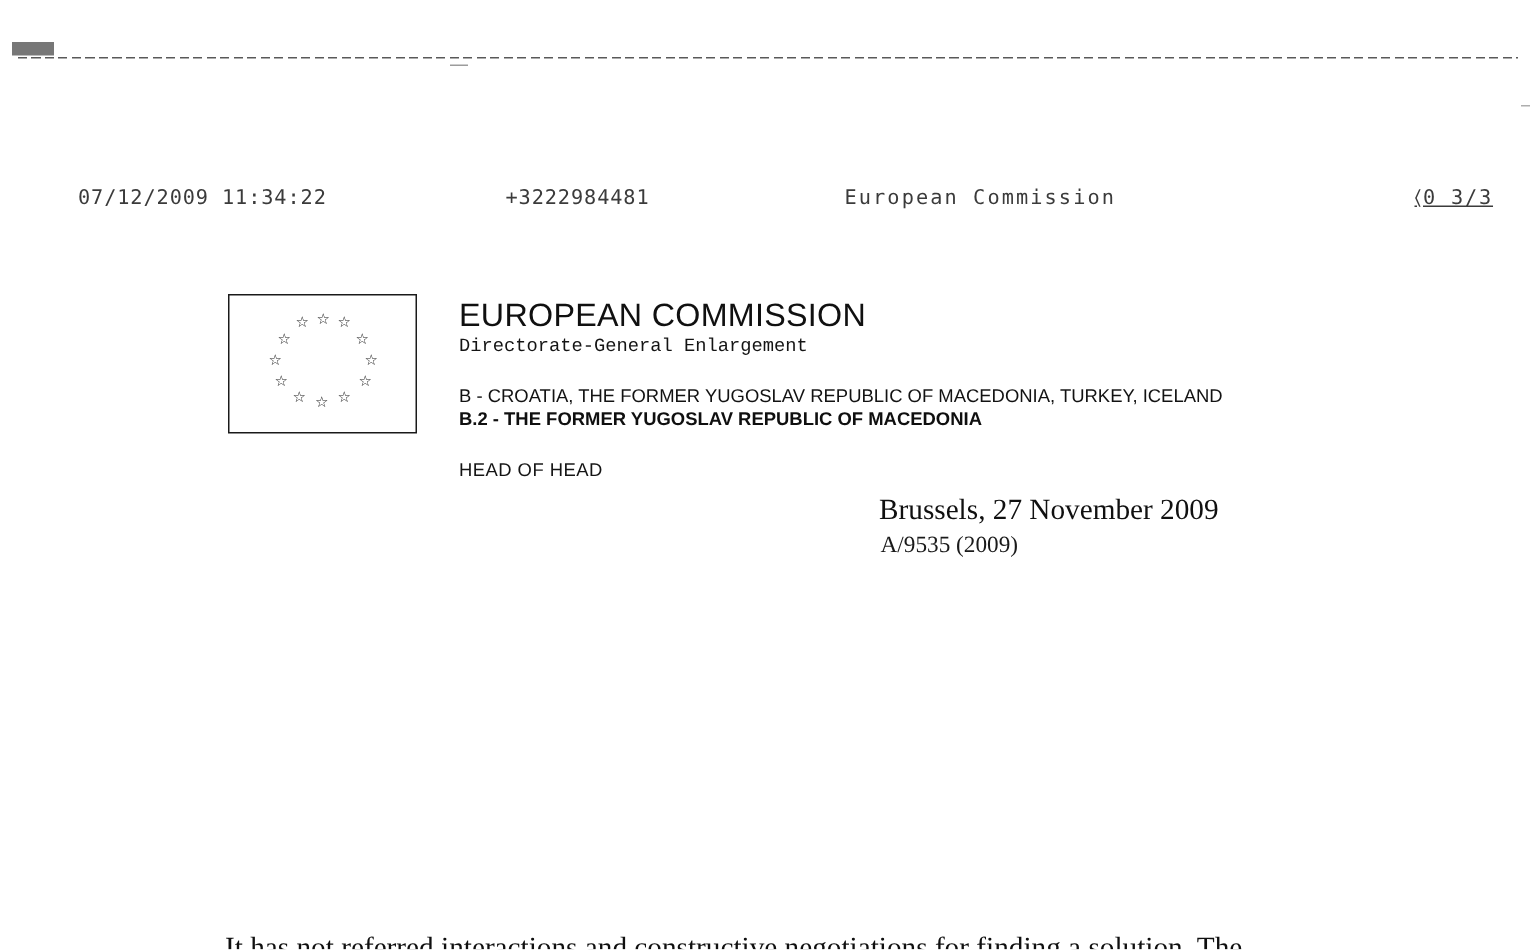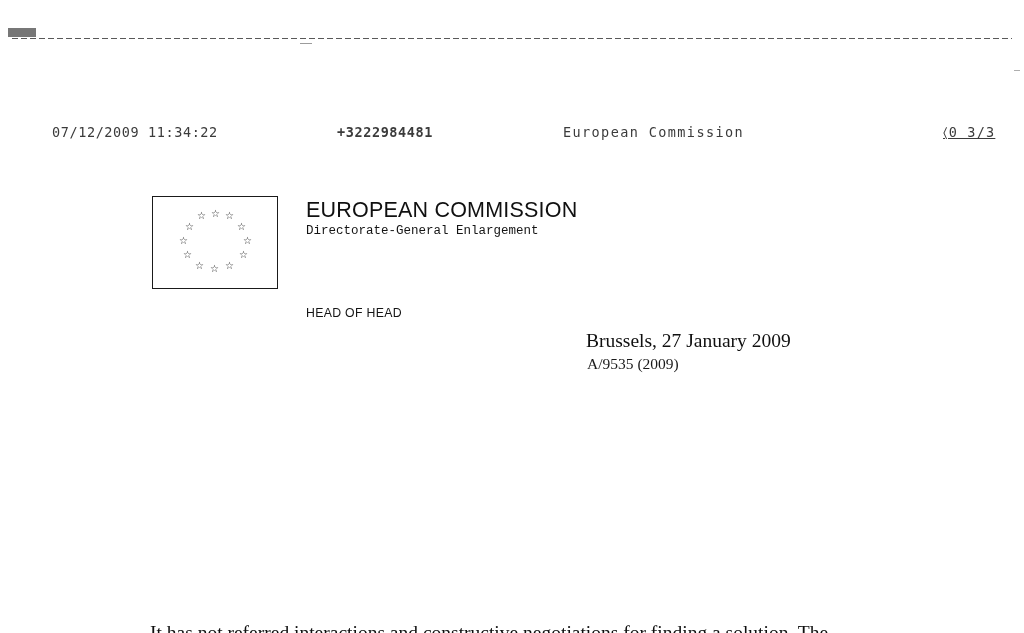--- a/index.html
+++ b/index.html
@@ -78,21 +78,21 @@
     font-size: 13.5px;
     letter-spacing: 0.6px;
     color: #3b3b3b;
   }
   .fax-header > span {
     position: absolute;
     white-space: nowrap;
     top: 0;
   }
   .fax-date { left: 52px; }
-  .fax-number { left: 337px; font-weight: bold; }
+  .fax-number { left: 337px; }
   .fax-org { left: 563px; letter-spacing: 1.4px; }
   .fax-page { left: 943px; letter-spacing: 1.2px; text-decoration: underline; }
 
   
   .flag-box {
     position: absolute;
     left: 152px;
     top: 196px;
     width: 126px;
     height: 93px;
@@ -238,20 +238,22 @@
       <span style="left:30px; top:53px;">☆</span>
       <span style="left:86px; top:53px;">☆</span>
       <span style="left:42px; top:64px;">☆</span>
       <span style="left:57px; top:67px;">☆</span>
       <span style="left:72px; top:64px;">☆</span>
     </div>
   </div>
 
   <div class="eu-title">EUROPEAN COMMISSION</div>
   <div class="eu-dg">Directorate-General Enlargement</div>
+  <div class="eu-unitline1">B - CROATIA, THE FORMER YUGOSLAV REPUBLIC OF MACEDONIA, TURKEY, ICELAND</div>
+  <div class="eu-unitline2">B.2 - THE FORMER YUGOSLAV REPUBLIC OF MACEDONIA</div>
   <div class="eu-headofunit">HEAD OF HEAD</div>
 
-  <div class="place-date">Brussels, 27 January 2009</div>
+  <div class="place-date">Brussels, 27 November 2009</div>
   <div class="ref-number">A/9535 (2009)</div>
 
   <div class="para2">It has not referred interactions and constructive negotiations for finding a solution. The</div>
 
 </div>
 
 </body></html>

